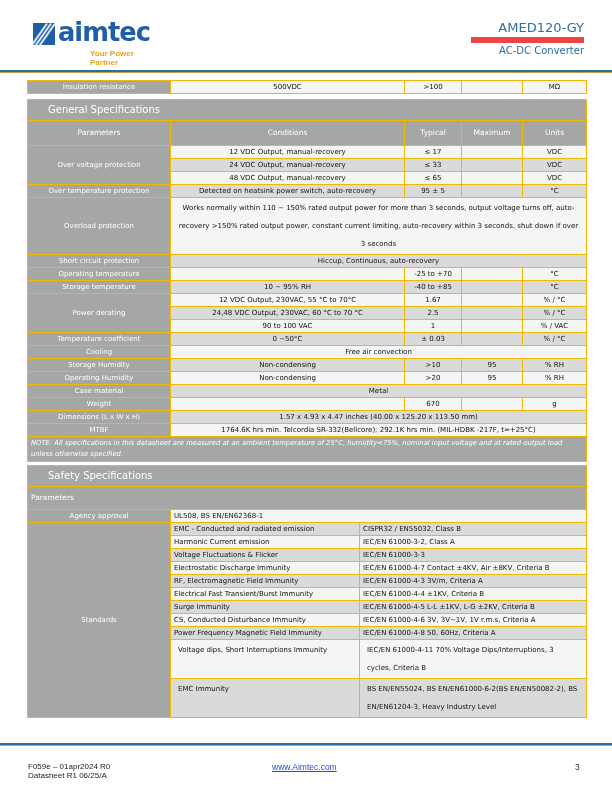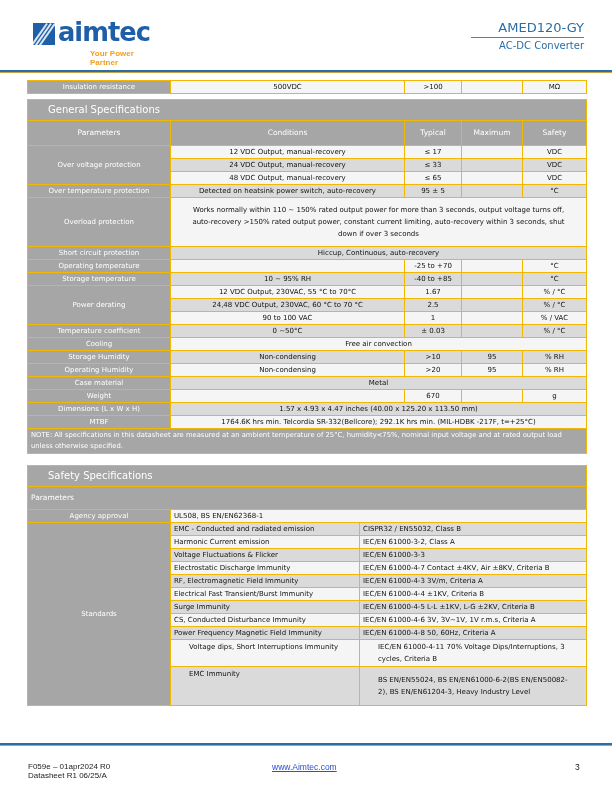--- a/index.html
+++ b/index.html
@@ -5,35 +5,35 @@
   html,body{margin:0;padding:0;background:#fff;}
   body{width:612px;height:792px;position:relative;overflow:hidden;font-family:"Liberation Sans",sans-serif;color:#111;}
   .logo{position:absolute;left:33px;top:20px;width:125px;height:42px;}
   .logo .box{position:absolute;left:0;top:3px;width:22px;height:22px;background:#1f5fa8;overflow:hidden;}
   .logo .box span{position:absolute;left:5px;top:-2px;width:2px;height:28px;background:#fff;transform:rotate(35deg);opacity:.85;}
   .logo .box span.b{left:9px;}
   .logo .box span.c{left:13px;}
   .logo .word{position:absolute;left:25px;top:-4px;font-family:"DejaVu Sans",sans-serif;font-weight:bold;font-size:27px;letter-spacing:-1px;color:#1f5fa8;transform:scaleX(0.95);transform-origin:left;}
   .logo .tag{position:absolute;left:33px;top:29px;font-family:"Liberation Sans",sans-serif;font-weight:bold;font-size:8px;color:#f0a020;margin-left:24px;}
   .prod{position:absolute;right:28px;top:20px;text-align:right;font-family:"DejaVu Sans",sans-serif;}
-  .prod .name{font-size:13px;color:#2a6ea8;padding-bottom:2px;border-bottom:1px solid #ef4444;width:113px;text-align:right;}
+  .prod .name{font-size:13px;color:#2a6ea8;padding-bottom:2px;border-bottom:6px solid #ef4444;width:113px;text-align:right;}
   .prod .sub{font-size:10px;color:#2a6ea8;margin-top:2px;}
   .rule-top{position:absolute;left:0;top:70px;width:612px;height:2px;background:#2a6ea8;border-bottom:1px solid #c6a44a;}
   .rule-bot{position:absolute;left:0;top:743px;width:612px;height:2px;background:#2a6ea8;border-bottom:1px solid #c6a44a;}
 
   table{position:absolute;left:27px;border-collapse:collapse;table-layout:fixed;font-family:"DejaVu Sans",sans-serif;}
   td{border:1px solid #f0b800;font-size:7px;padding:0 3px;height:12px;line-height:12px;overflow:hidden;white-space:nowrap;}
   td.p{background:#a6a6a6;color:#fff;text-align:center;}
   td.c{text-align:center;}
   .w{background:#f5f5f5;}
   .g{background:#dadada;}
   td.sec{background:#a6a6a6;color:#fff;font-size:10px;height:20px;line-height:20px;padding-left:20px;}
   td.hd{background:#a6a6a6;color:#fff;font-size:7.5px;text-align:center;height:24px;line-height:24px;}
   td.hdl{background:#a6a6a6;color:#fff;font-size:7.5px;height:22px;line-height:22px;}
-  td.wrap{white-space:normal;line-height:12px;padding:1px 18px;}
+  td.wrap{white-space:normal;line-height:18px;padding:1px 7px;}
   td.note{background:#a6a6a6;color:#fff;white-space:normal;line-height:11px;font-size:6.8px;padding:1px 3px;}
   .footer-l{position:absolute;left:28px;top:762px;font-size:8px;line-height:9px;color:#222;}
   .footer-c{position:absolute;left:272px;top:762px;font-size:8.5px;color:#2a4fd0;text-decoration:underline;text-align:right;}
   .footer-r{position:absolute;left:575px;top:762px;font-size:8.5px;color:#222;}
 </style>
 </head>
 <body>
 
 <div class="logo">
   <div class="box">
@@ -79,21 +79,21 @@
     </colgroup>
   <tbody>
       <tr>
         <td colspan="5" class="sec">General Specifications</td>
       </tr>
   <tr>
     <td class="hd">Parameters</td>
     <td class="hd">Conditions</td>
     <td class="hd">Typical</td>
     <td class="hd">Maximum</td>
-    <td class="hd">Safety</td>
+    <td class="hd">Units</td>
   </tr>
   <tr>
     <td class="p" rowspan="3">Over voltage protection</td>
     <td class="c w">12 VDC Output, manual-recovery</td>
     <td class="c w">≤ 17</td>
     <td class="c w"></td>
     <td class="c w">VDC</td>
   </tr>
   <tr>
     <td class="c g">24 VDC Output, manual-recovery</td>
@@ -193,21 +193,21 @@
   </tr>
   <tr>
     <td class="p">Dimensions (L x W x H)</td>
     <td class="c g" colspan="4">1.57 x 4.93 x 4.47 inches (40.00 x 125.20 x 113.50 mm)</td>
   </tr>
   <tr>
     <td class="p">MTBF</td>
     <td class="c w" colspan="4">1764.6K hrs min. Telcordia SR-332(Bellcore); 292.1K hrs min. (MIL-HDBK -217F, t=+25°C)</td>
   </tr>
   <tr>
-    <td class="note" colspan="5" style="height:22px;">NOTE: All specifications in this datasheet are measured at an ambient temperature of 25°C, humidity&lt;75%, nominal input voltage and at rated output load unless otherwise specified.</td>
+    <td class="note" colspan="5" style="height:22px;font-style:italic;">NOTE: All specifications in this datasheet are measured at an ambient temperature of 25°C, humidity&lt;75%, nominal input voltage and at rated output load unless otherwise specified.</td>
   </tr>
 </tbody>
   </table>
 
 <table style="top:465px;width:559px;">
   <colgroup>
       <col style="width:143px">
       <col style="width:189px">
       <col style="width:227px">
     </colgroup>

